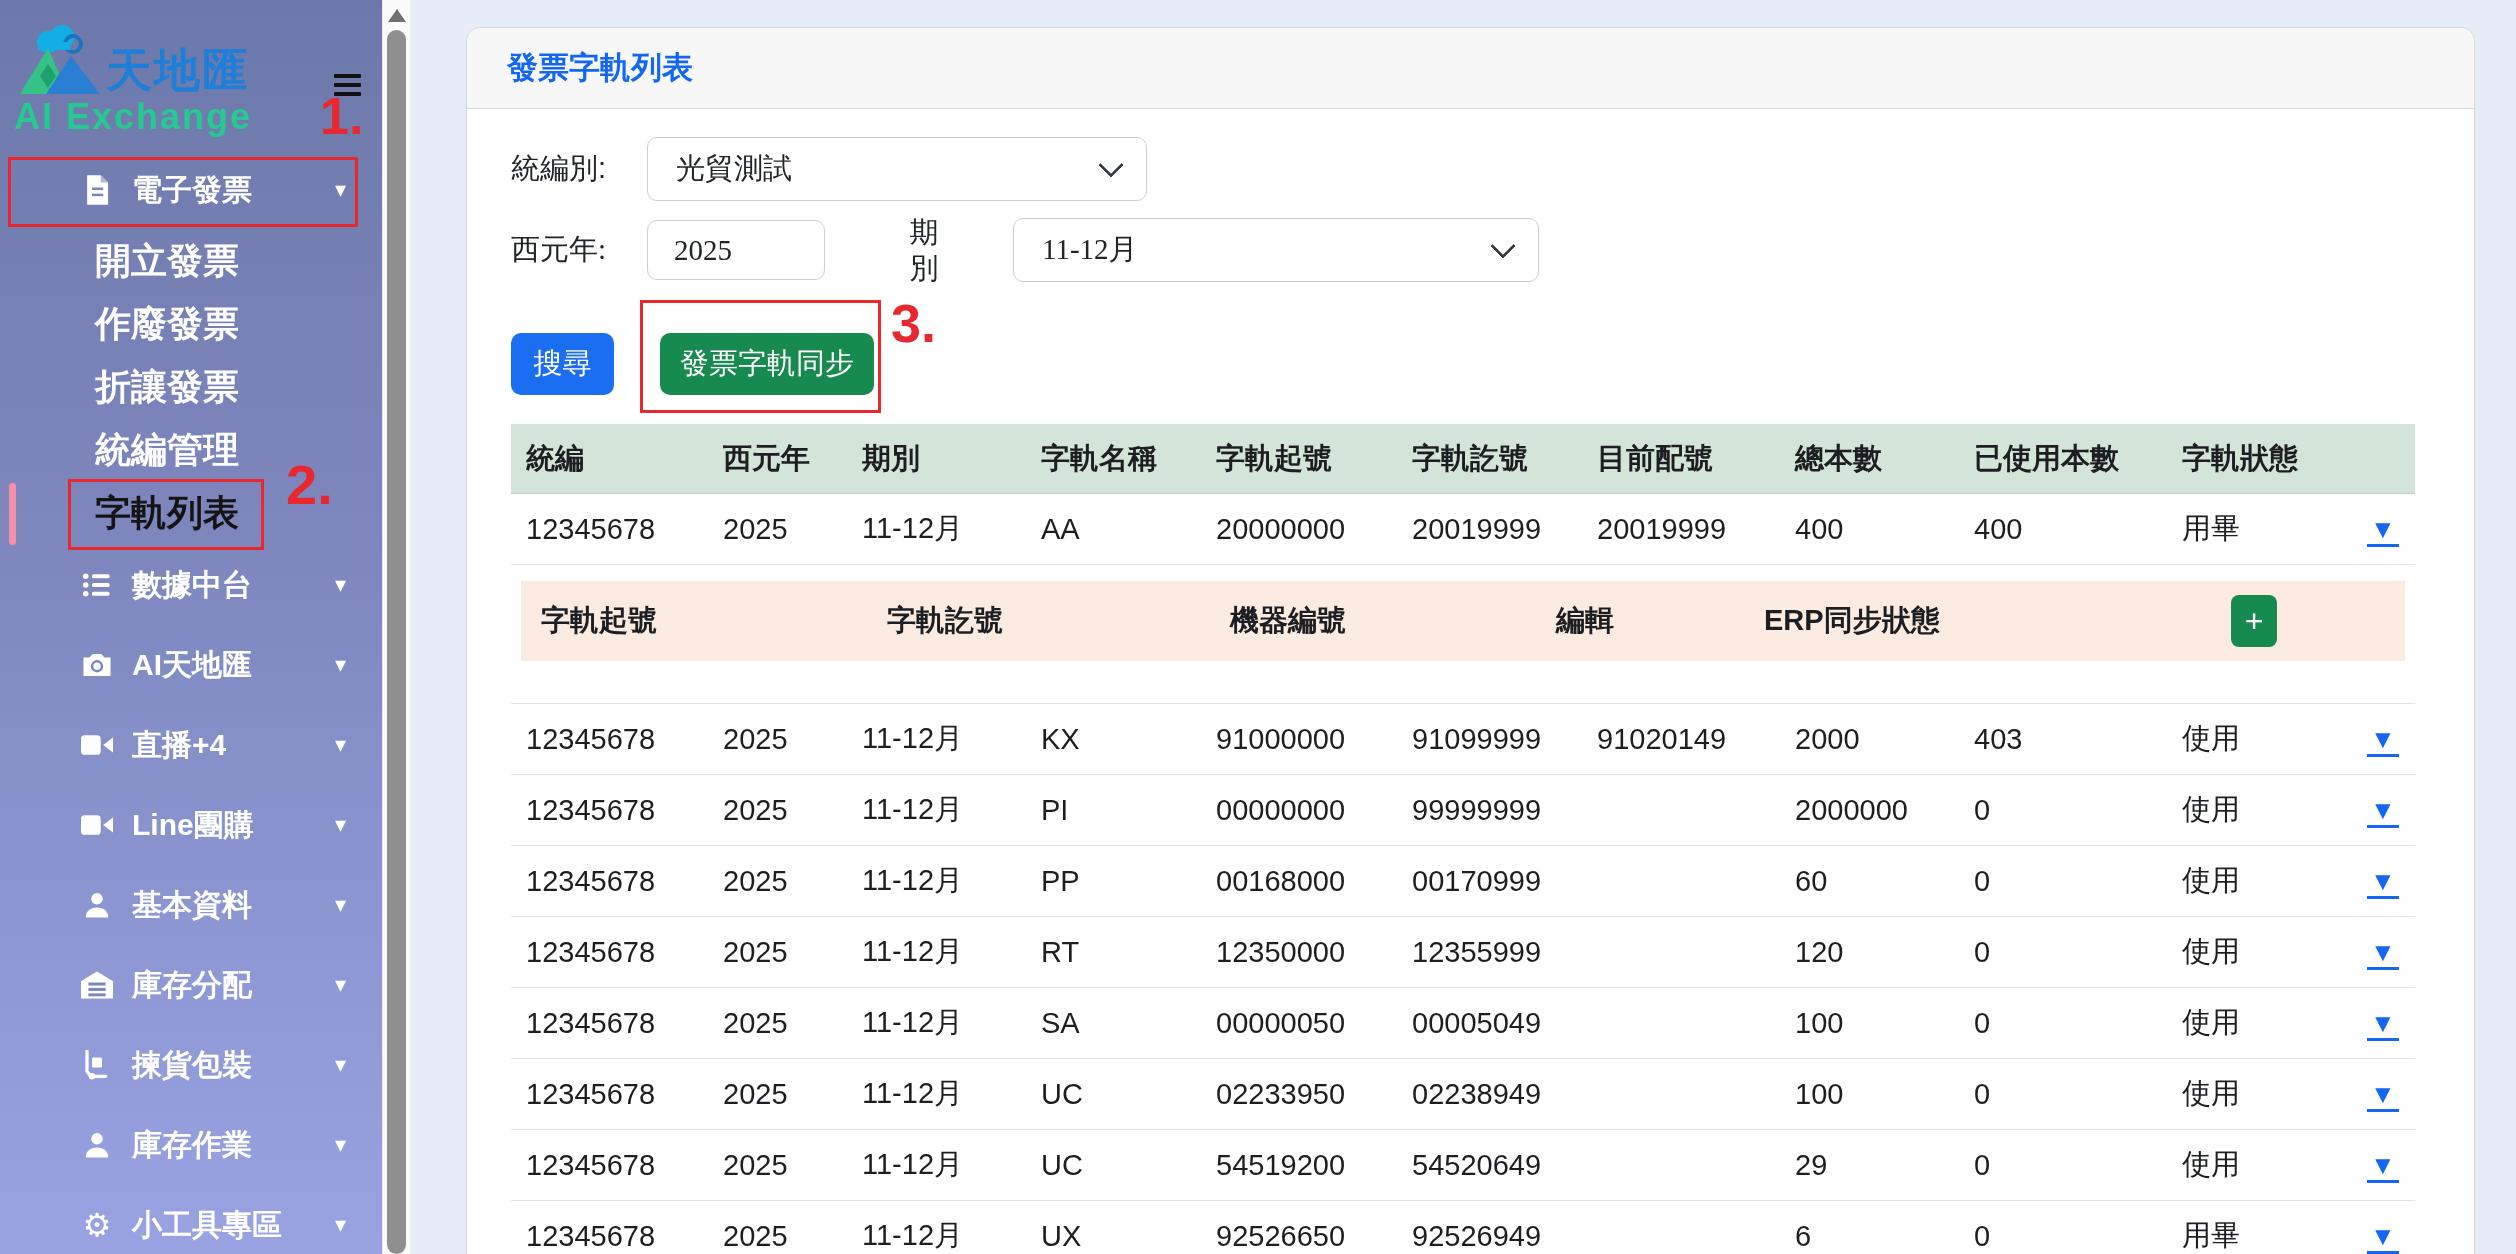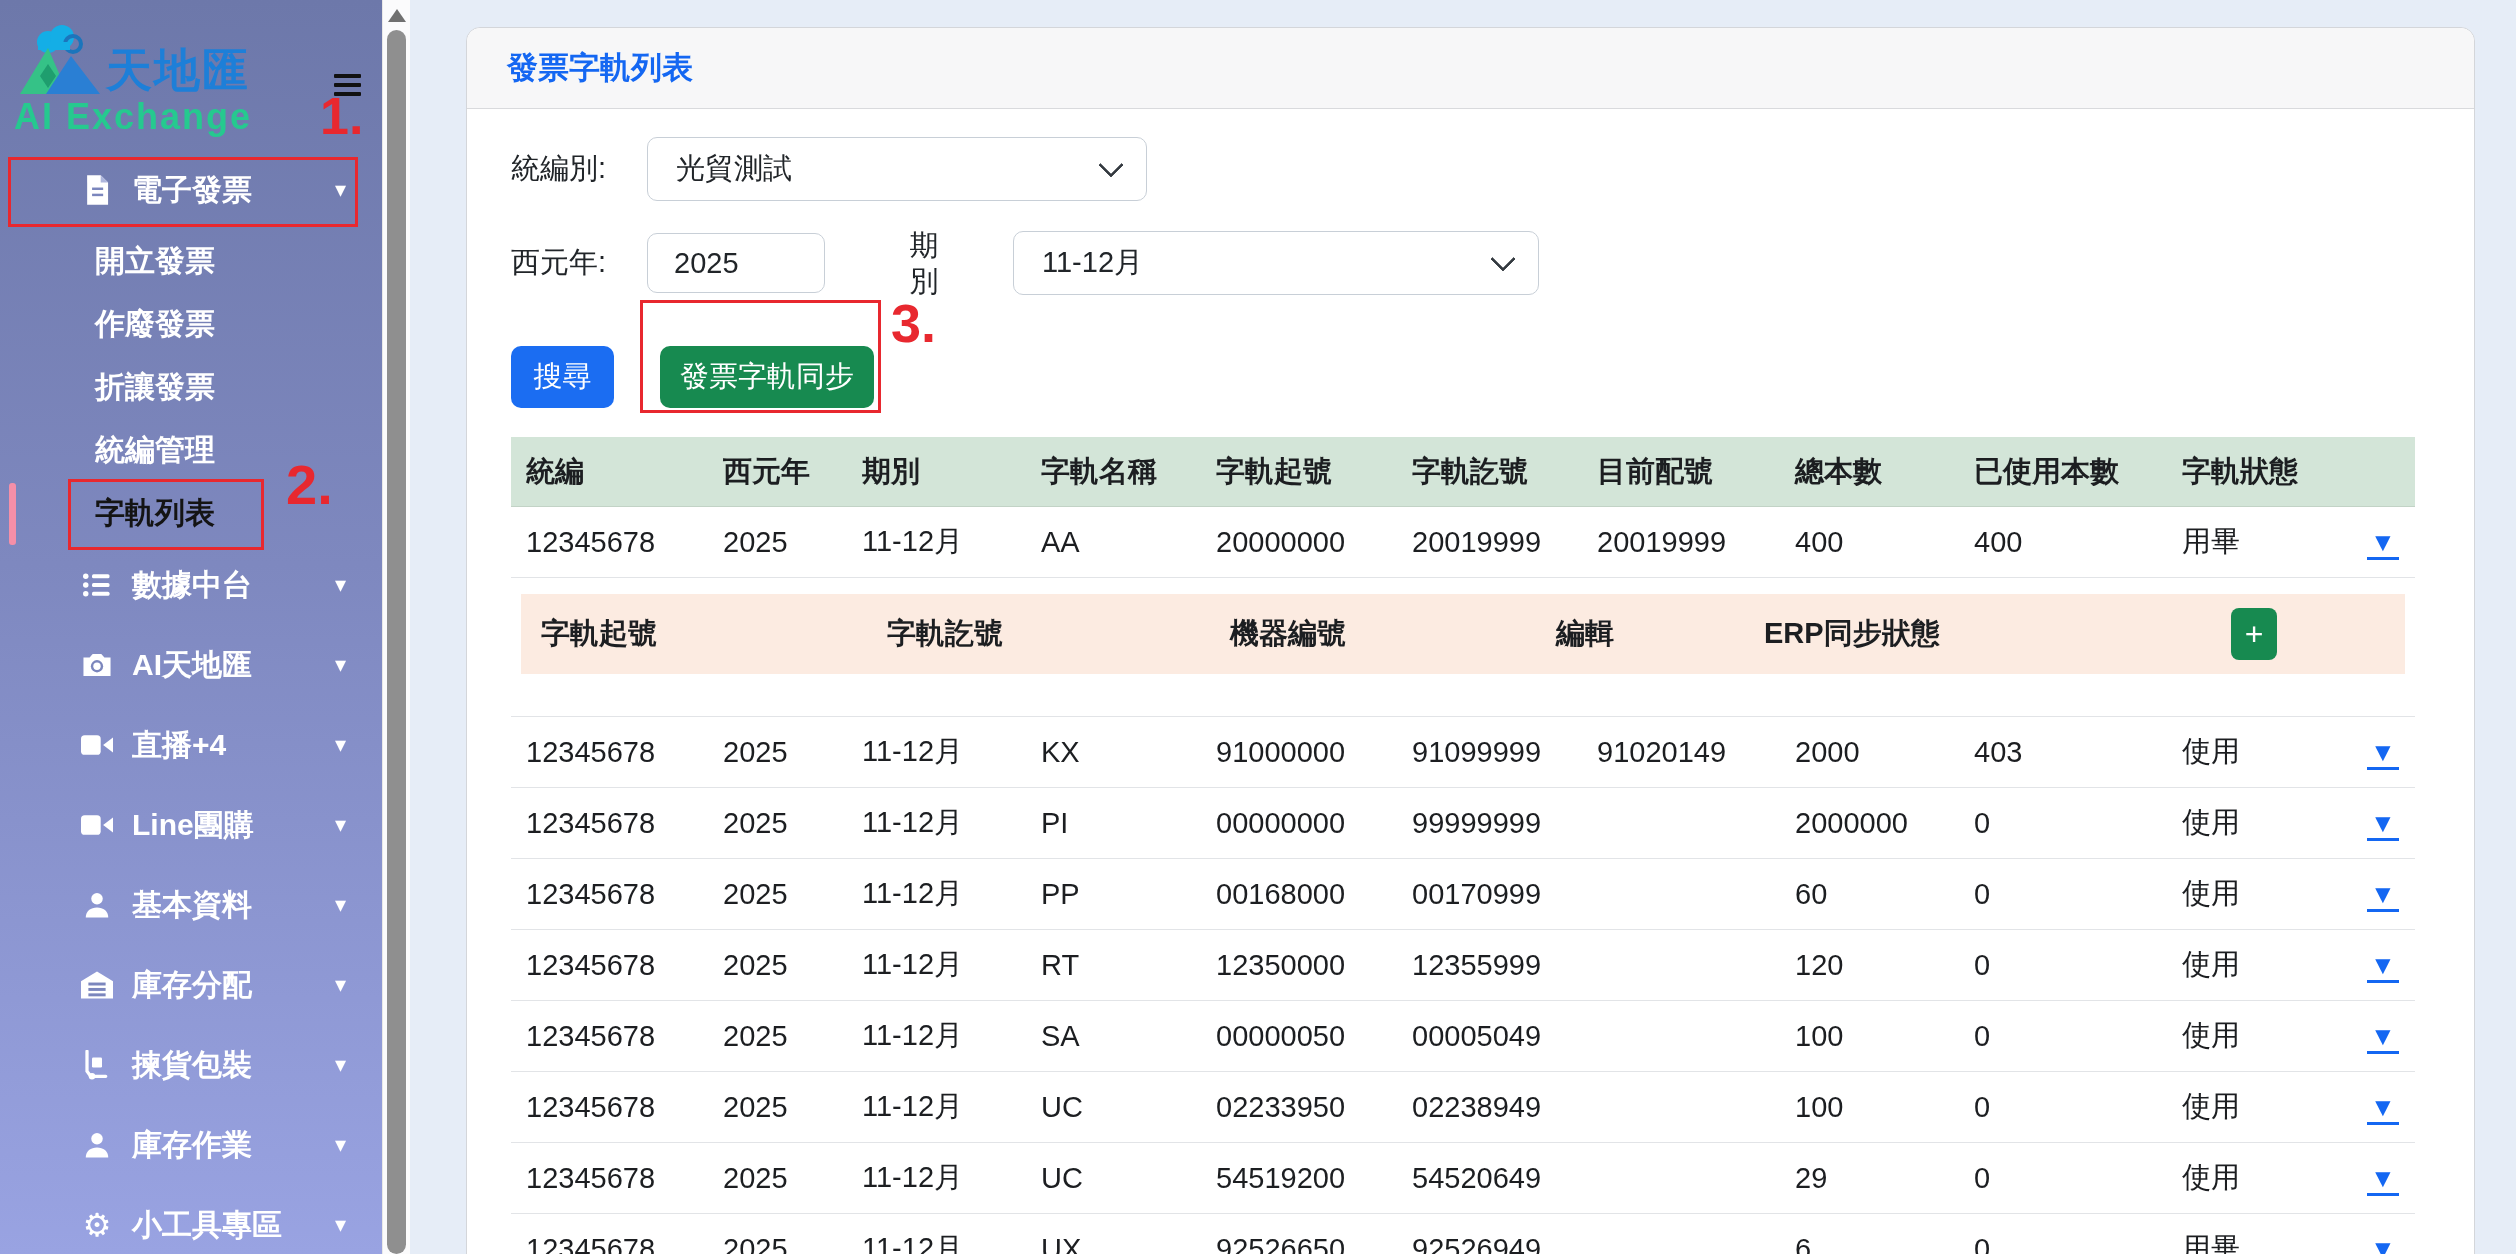--- a/index.html
+++ b/index.html
@@ -11,21 +11,21 @@
            background:linear-gradient(180deg,#6d78aa 0%,#7e88bf 45%,#99a3e2 100%);}
   .logo-block{position:relative;height:150px;}
   .logo-svg{position:absolute;left:18px;top:24px;}
   .brand-zh{position:absolute;left:106px;top:40px;font-size:46px;font-weight:700;color:#1d7fd8;letter-spacing:2px;}
   .brand-en{position:absolute;left:14px;top:96px;font-size:36px;font-weight:700;color:#26c98f;letter-spacing:2px;}
   .hamburger{position:absolute;left:334px;top:74px;width:27px;cursor:pointer;}
   .hamburger div{height:4px;background:#111;margin-bottom:5px;border-radius:1px;}
   .mi{position:relative;height:80px;display:flex;align-items:center;color:#fff;font-size:30px;font-weight:700;cursor:pointer;margin-left:44px;}
   .mi .ic{width:34px;margin-left:36px;margin-right:18px;display:flex;justify-content:center;}
   .mi .caret{position:absolute;right:36px;font-size:22px;}
-  .smi{height:63px;display:flex;align-items:center;padding-left:95px;color:#fff;font-size:30px;font-weight:700;cursor:pointer;}
+  .smi{height:63px;display:flex;align-items:center;padding-left:95px;color:#fff;font-size:36px;font-weight:700;cursor:pointer;}
   .smi.active{color:#141414;}
   .gear-glyph{font-size:32px;line-height:30px;}
   
   .ann-box{position:absolute;border:3px solid #e8282f;box-sizing:border-box;pointer-events:none;}
   .ann-num{position:absolute;color:#e8282f;font-weight:700;pointer-events:none;}
   .box-1{left:8px;top:157px;width:350px;height:70px;}
   .box-2{left:68px;top:479px;width:196px;height:71px;}
   .num-1{left:320px;top:86px;font-size:52px;}
   .num-2{left:286px;top:452px;font-size:56px;}
   .active-bar{position:absolute;left:9px;top:483px;width:7px;height:62px;background:#f58fa8;border-radius:3px;}
@@ -47,21 +47,21 @@
 
   
   .frow{display:flex;align-items:center;gap:36px;}
   .flabel{width:100px;font-size:29px;color:#212529;}
   .selectbox{position:relative;height:64px;border:1.5px solid #c8cfd7;border-radius:10px;background:#fff;
              display:flex;align-items:center;padding-left:28px;font-size:29px;color:#212529;box-sizing:border-box;cursor:pointer;}
   .sel-company{width:500px;}
   .sel-period{width:526px;margin-left:35px;}
   .chev{position:absolute;right:26px;top:50%;width:15px;height:15px;border-right:3px solid #343a40;border-bottom:3px solid #343a40;
         transform:translateY(-72%) rotate(45deg);border-radius:1px;}
-  .row2{margin-top:26px;height:72px;}
+  .row2{margin-top:13px;height:72px;font-family:Liberation Serif, serif;}
   .yearbox{width:178px;height:60px;border:1.5px solid #c8cfd7;border-radius:10px;font-size:29px;color:#212529;
            padding:0 0 0 26px;box-sizing:border-box;outline:none;font-family:inherit;}
   .period-label{margin-left:45px;width:36px;line-height:36px;font-size:29px;text-align:center;word-break:break-all;}
   .btnrow{margin-top:47px;display:flex;align-items:center;}
   .btn{border:none;border-radius:10px;color:#fff;font-size:29px;font-family:inherit;cursor:pointer;}
   .btn-search{width:103px;height:62px;background:#1b6df2;}
   .btn-sync{width:214px;height:62px;background:#178a50;margin-left:46px;}
   .box-3{left:173px;top:272px;width:241px;height:113px;}
   .num-3{left:424px;top:264px;font-size:54px;}
 

